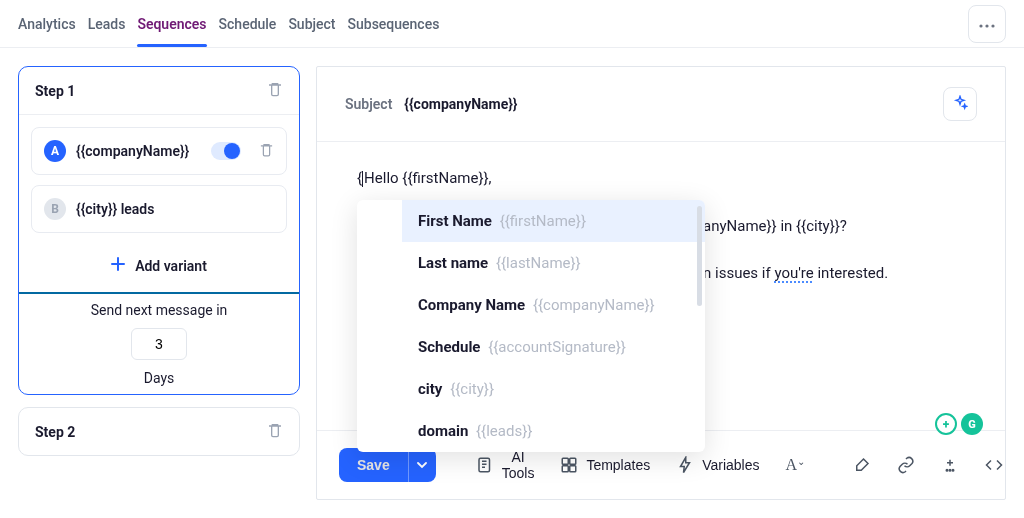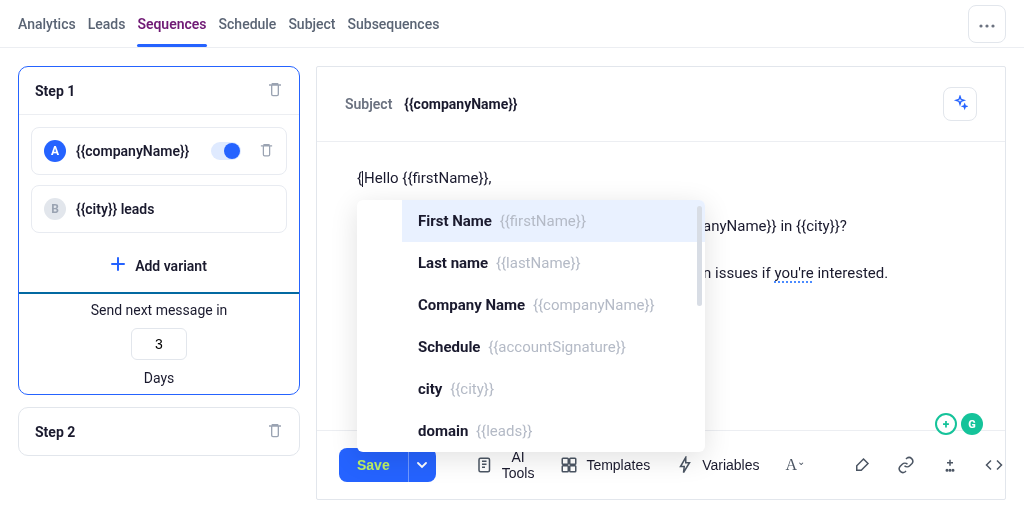--- a/index.html
+++ b/index.html
@@ -186,21 +186,21 @@
   .g-green{background:#15c39a;color:#fff;}
   .g-add{background:#fff;border:2px solid #15c39a;color:#15c39a;font-size:12px;}
 
   .toolbar {
     border-top:1px solid #eceef2;
     padding: 12px 22px;
     display:flex; align-items:center; gap:10px;
   }
   .save-split{display:flex;}
   .save-btn{
-    background:#2563ff;color:#bef264;border:none;border-radius:8px 0 0 8px;
+    background:#2563ff;color:#e5e5e5;border:none;border-radius:8px 0 0 8px;
     padding:9px 18px;font-weight:700;font-size:14px;cursor:pointer;
   }
   .save-caret{
     background:#2563ff;color:#fff;border:none;border-left:1px solid rgba(255,255,255,0.35);
     border-radius:0 8px 8px 0;width:28px;cursor:pointer;display:flex;align-items:center;justify-content:center;
   }
   .tb-divider{width:1px;height:26px;background:#e2e6ec;margin:0 6px;}
   .tb-btn{
     background:none;border:none;display:flex;align-items:center;gap:8px;
     color:#1a1a2e;font-weight:500;cursor:pointer;font-size:14px;

